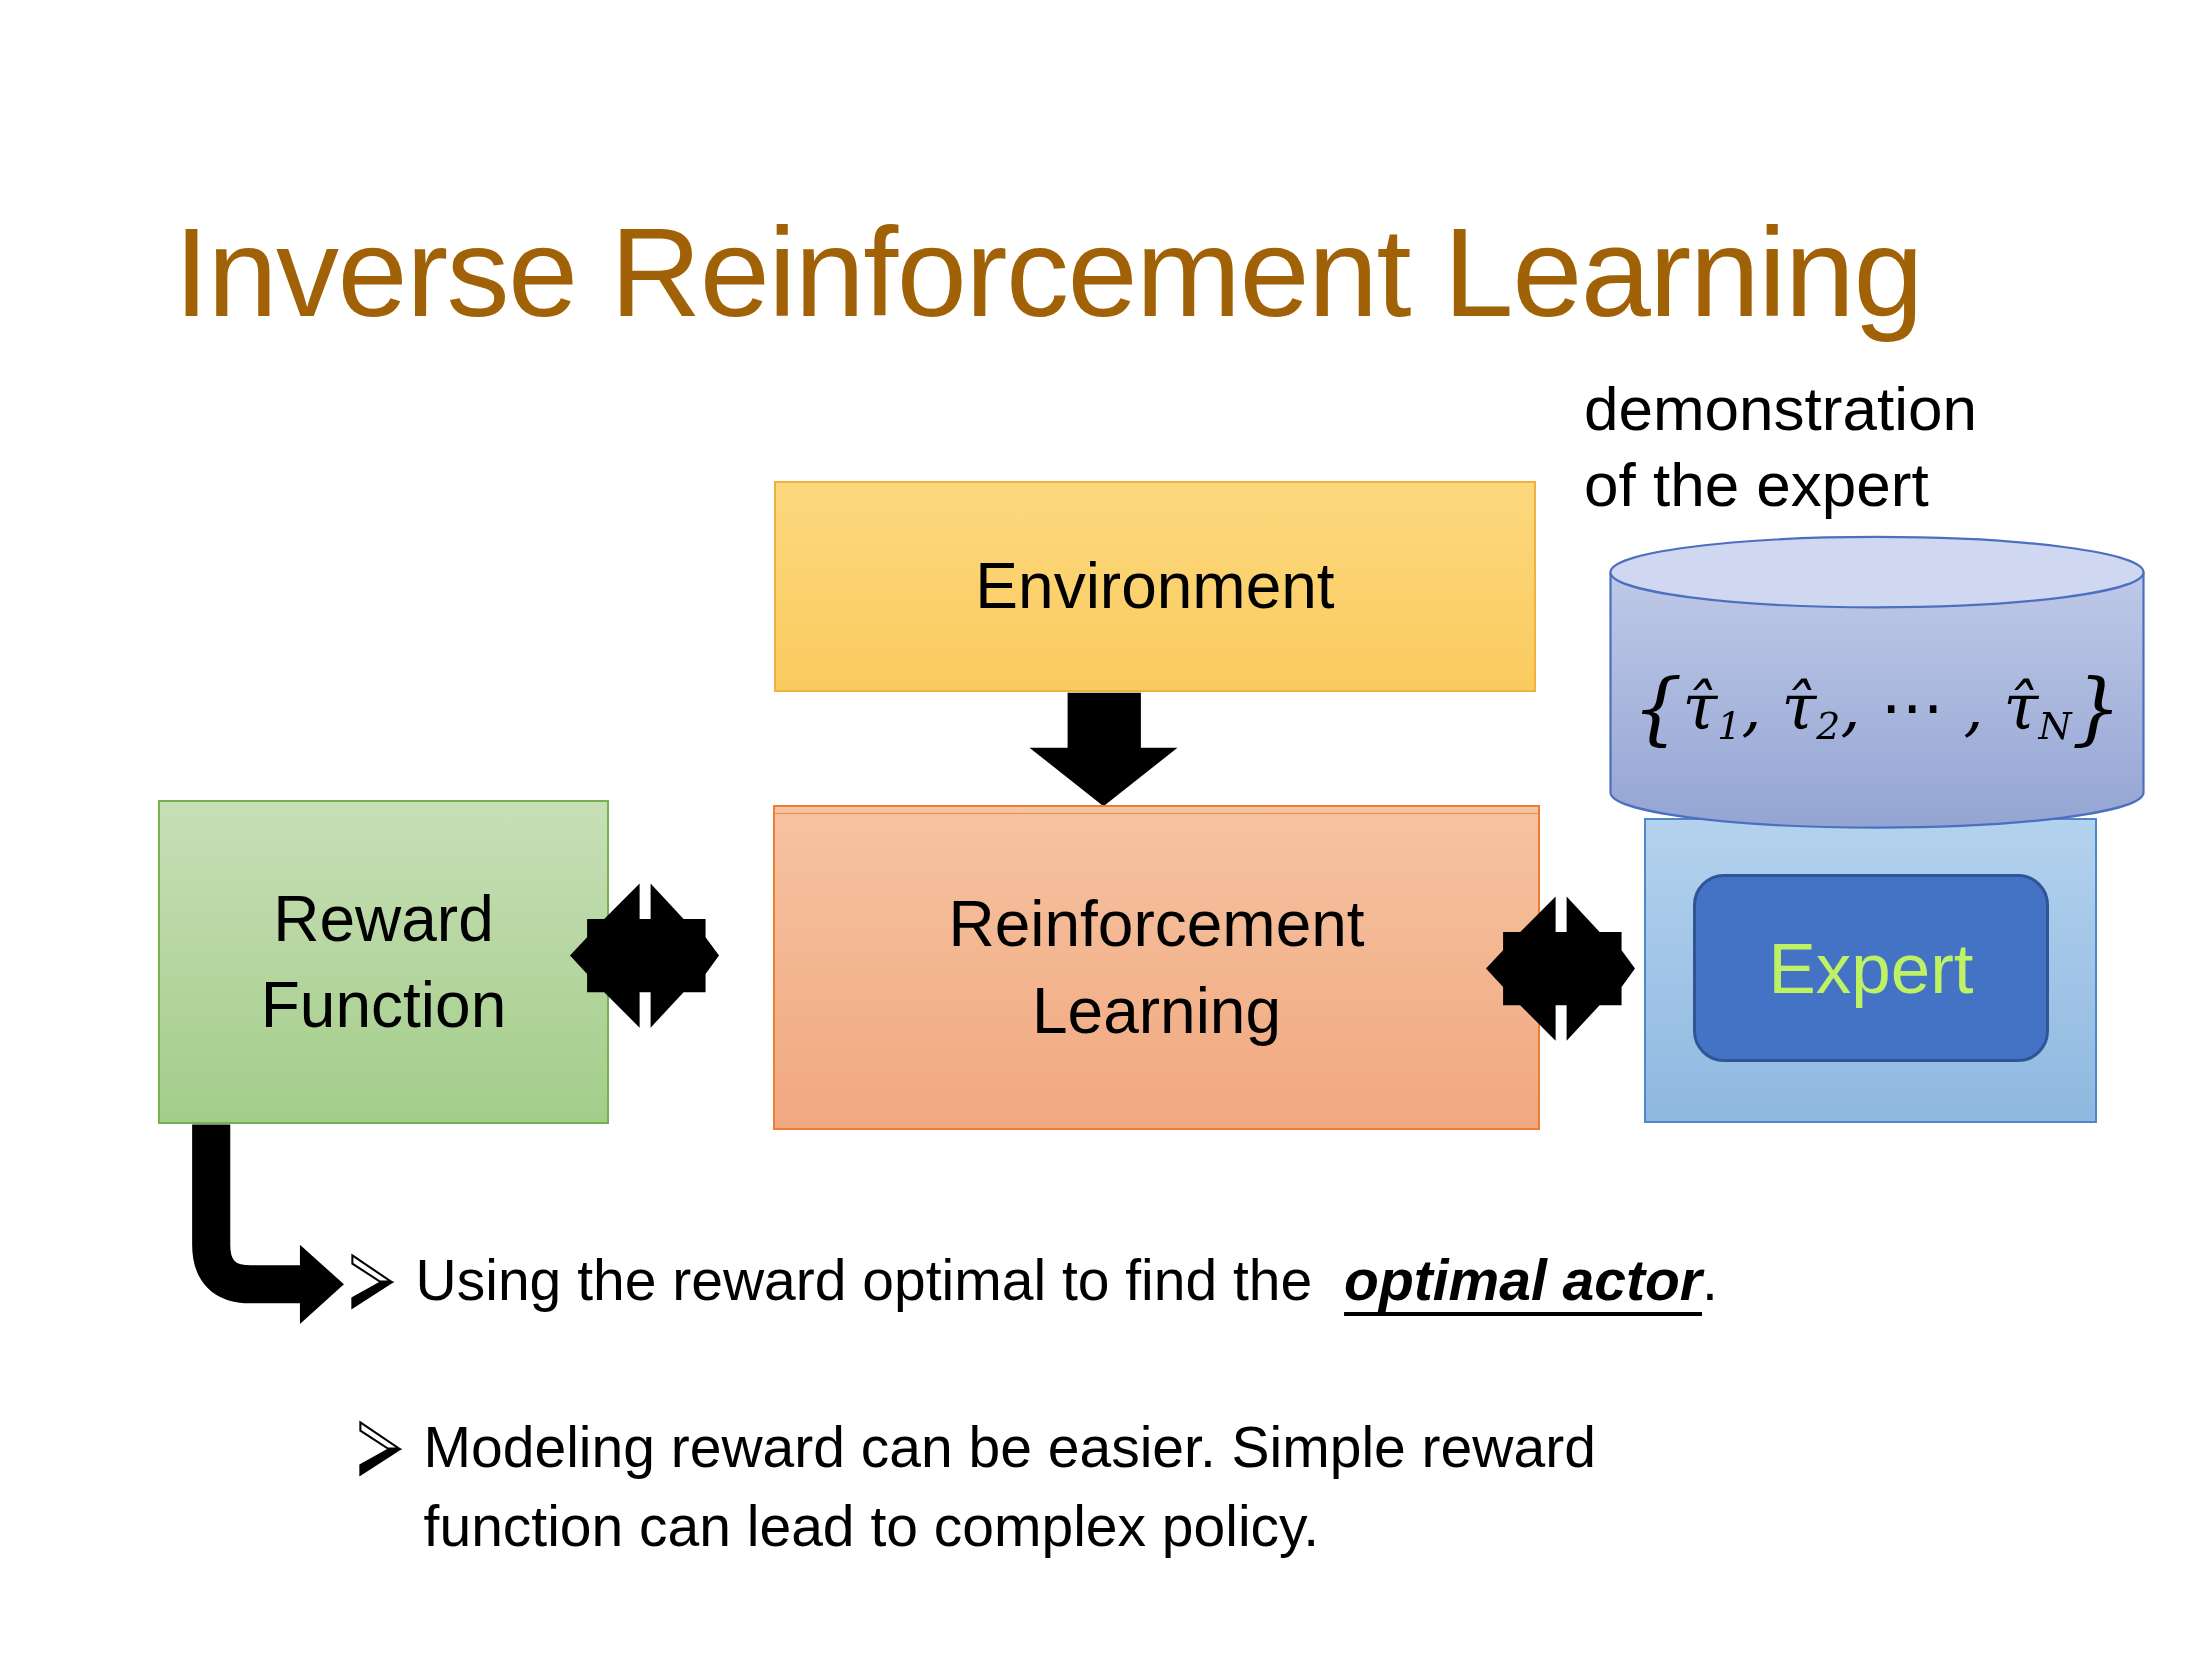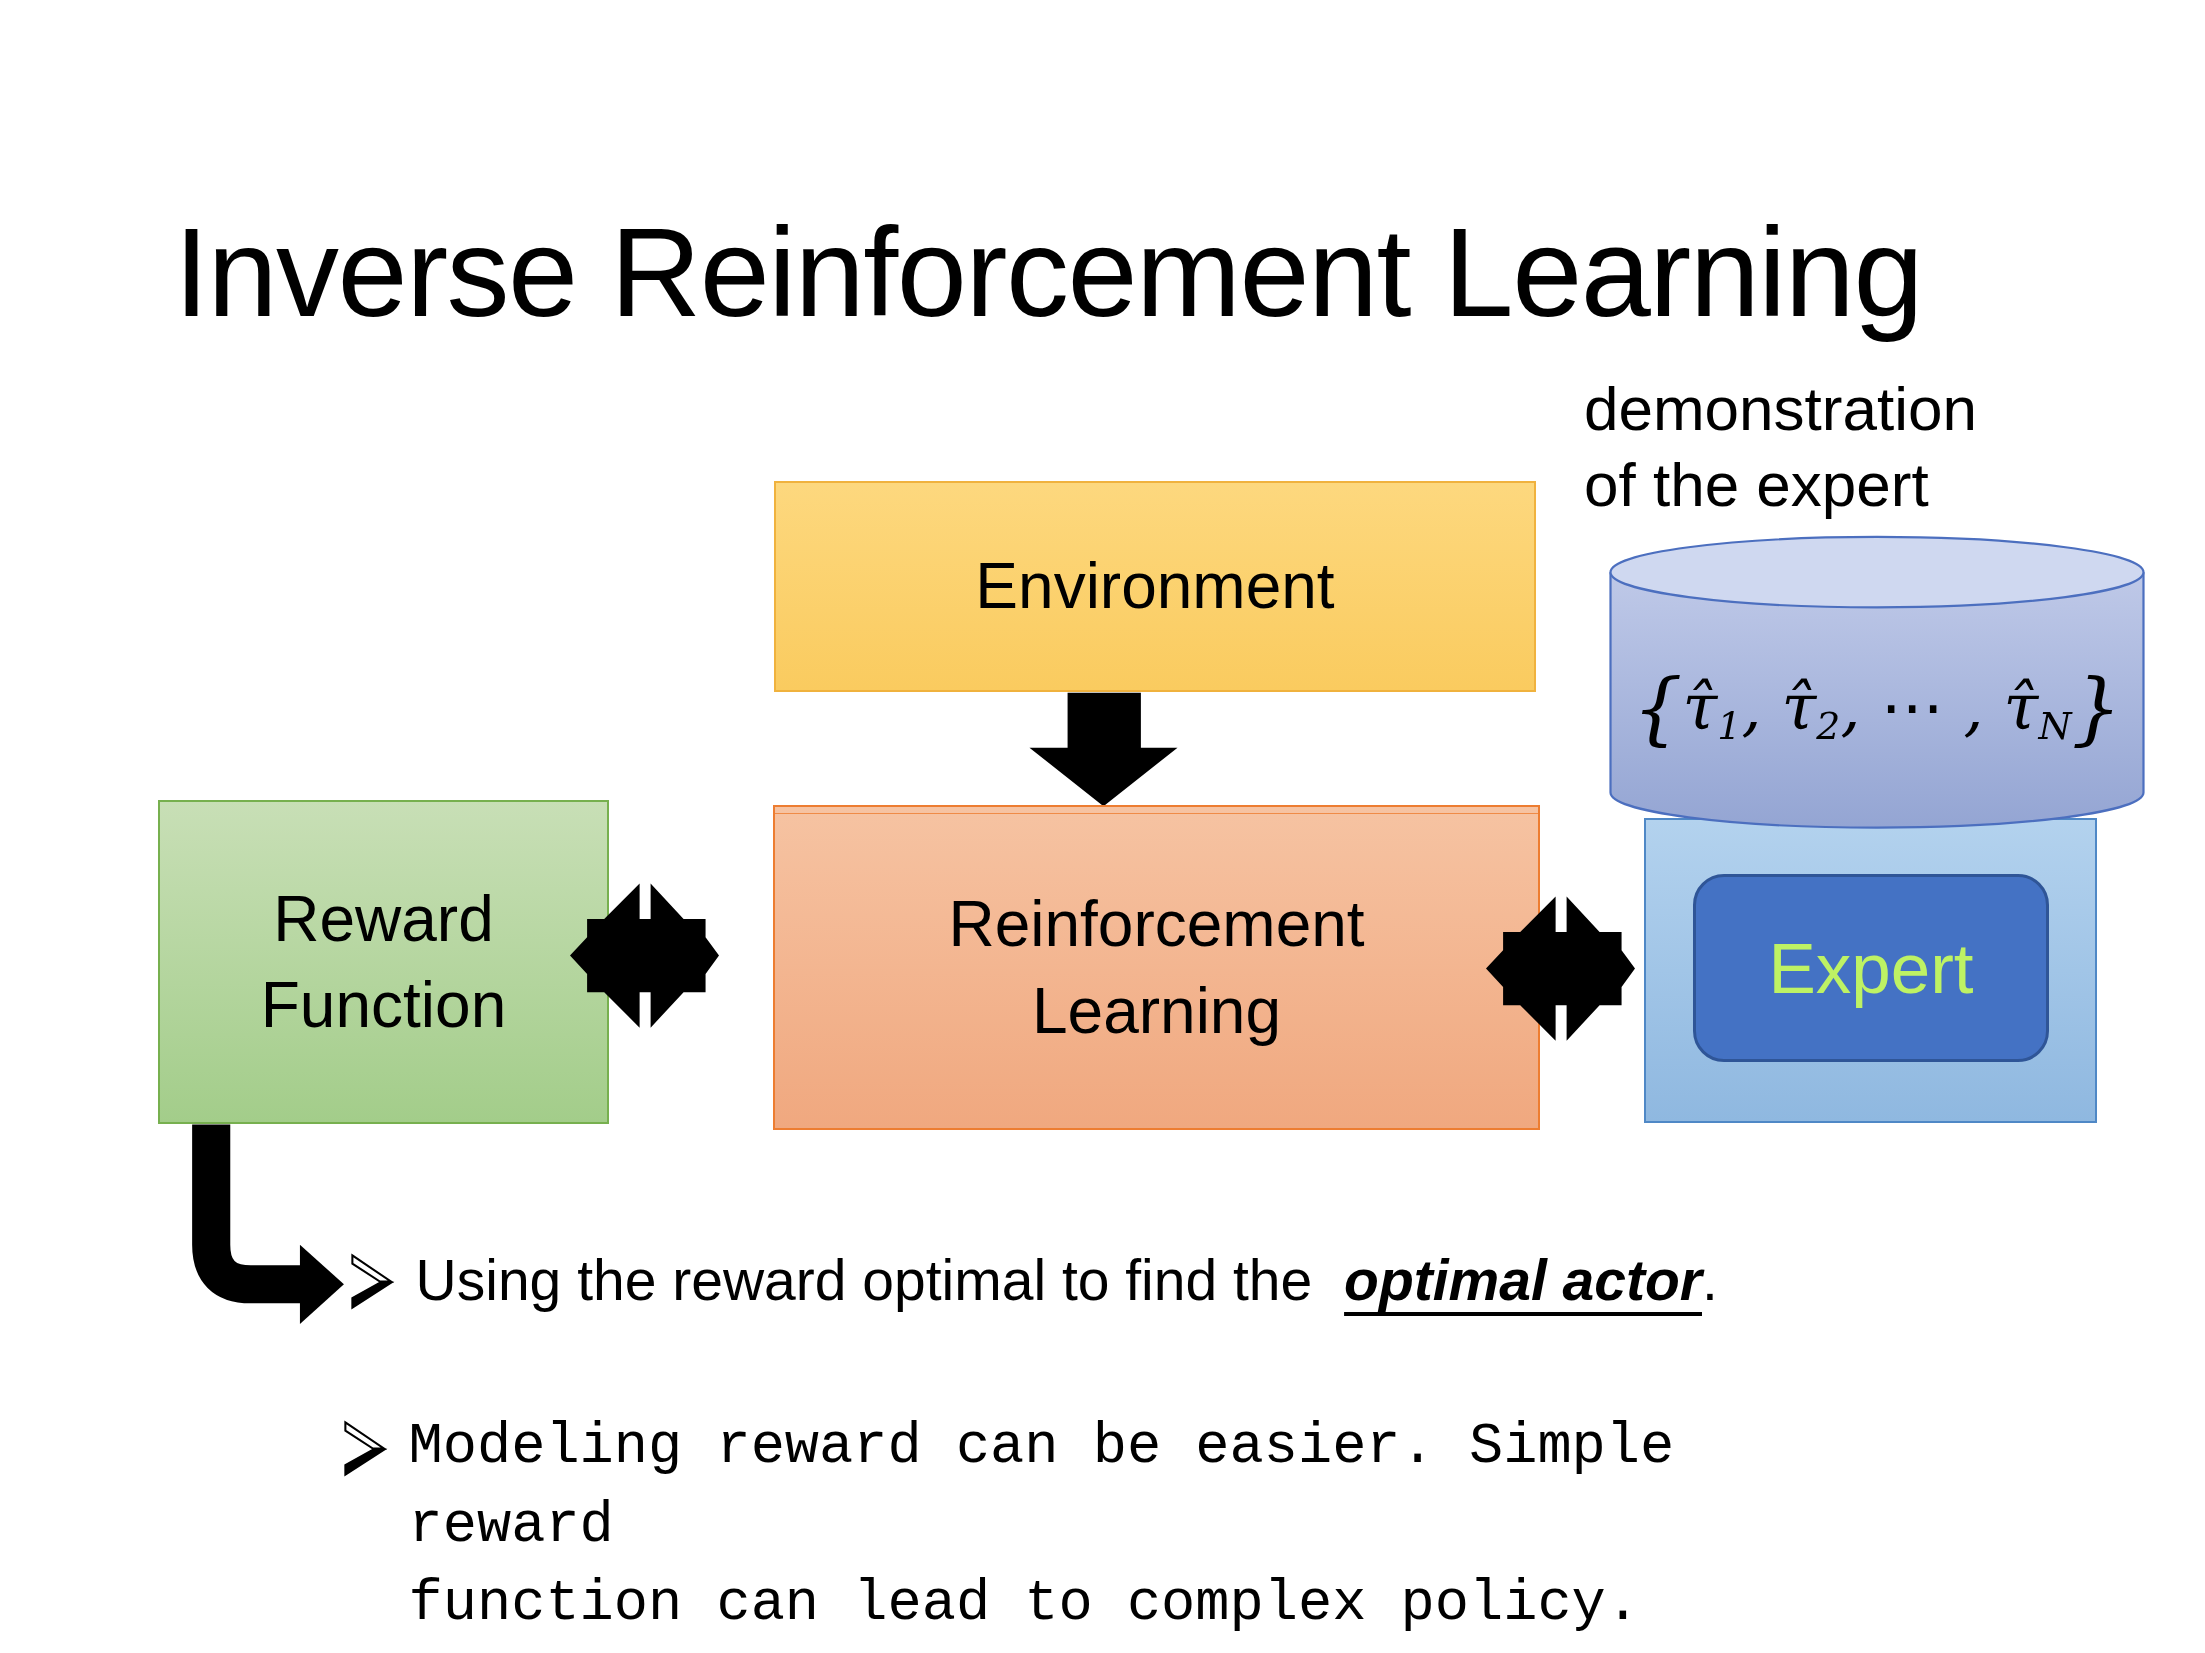--- a/index.html
+++ b/index.html
@@ -8,21 +8,21 @@
   }
   .slide{
     position:relative;width:2205px;height:1654px;
     font-family:"Liberation Sans",sans-serif;color:#000;
   }
   .abs{position:absolute;}
 
   .title{
     left:174px;top:200px;width:1838px;
     font-size:126px;font-weight:400;letter-spacing:-1.5px;
-    color:#000000;white-space:nowrap;
+    color:#a16207;white-space:nowrap;
   }
 
   .demo-label{
     left:1584px;top:371px;width:588px;
     font-size:62px;line-height:1.22;text-align:left;
     white-space:pre-line;
   }
 
   .box{
     box-sizing:border-box;
@@ -76,21 +76,21 @@
   .formula .f-dots{font-family:"DejaVu Sans",sans-serif;font-style:normal;}
 
   .arrow-svg{display:block;}
 
   .bullet-item{
     display:flex;align-items:flex-start;
     font-size:57px;line-height:1.38;
   }
   .bullet-item .b-icon{flex:0 0 auto;margin-top:11.8px;margin-right:20.6px;}
   .bullet1{left:351px;top:1241px;white-space:nowrap;}
-  .bullet2{left:344px;top:1408px;font-family:Liberation Mono, monospace;}
+  .bullet2{left:359px;top:1408px;}
   .bullet2 .b-text{white-space:pre-line;width:1470px;}
   .emph{
     font-weight:bold;font-style:italic;
     text-decoration:underline;
     text-decoration-thickness:3.7px;
     text-underline-offset:11.8px;
     margin-left:16px;
   }
 </style>
 </head>

